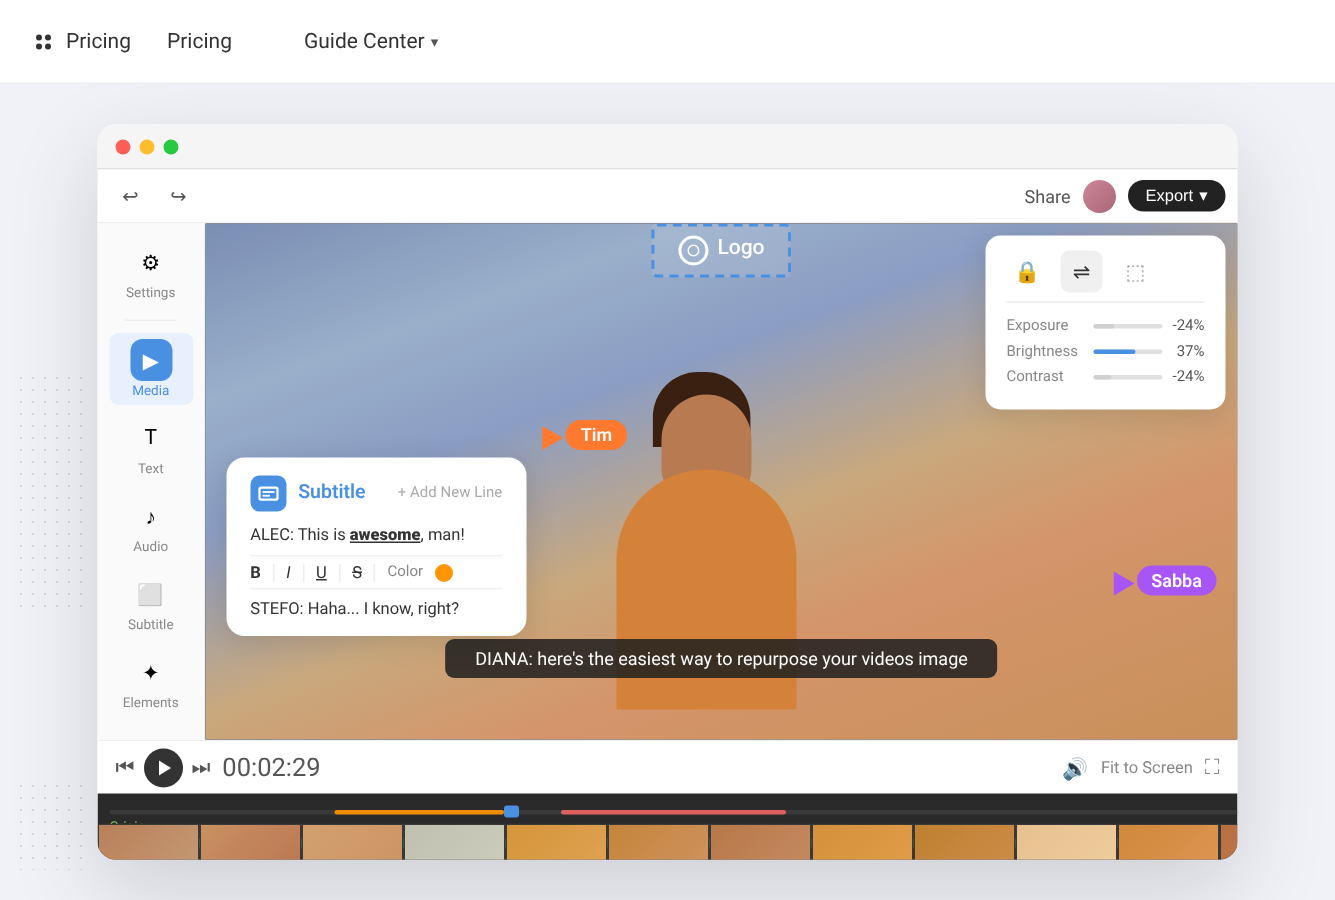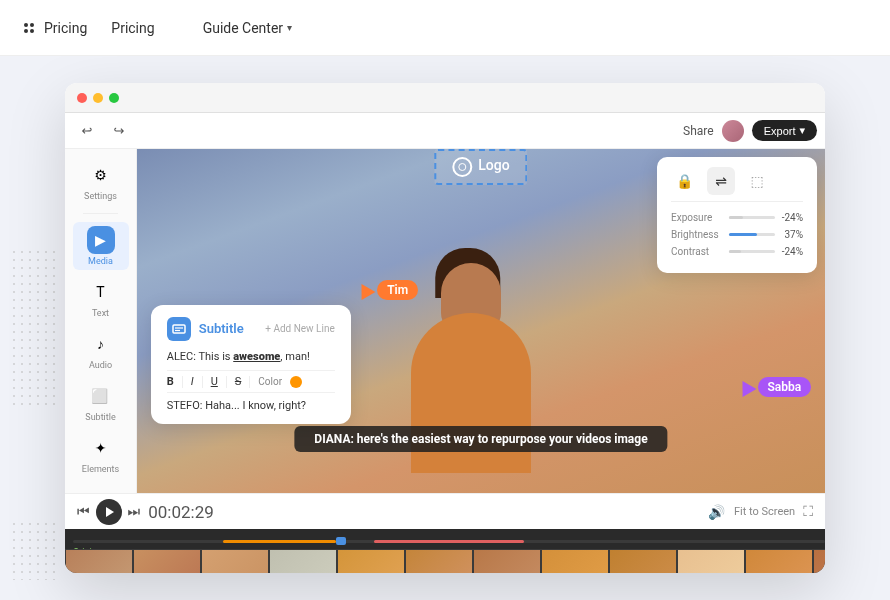--- a/index.html
+++ b/index.html
@@ -272,21 +272,21 @@
       bottom: 12%;
       left: 50%;
       transform: translateX(-50%);
       background: rgba(30,30,30,0.85);
       color: #fff;
       padding: 6px 20px;
       border-radius: 6px;
       font-size: 12px;
       white-space: nowrap;
     }
-    .subtitle-bar span { font-weight: 700; }
+    .subtitle-bar span { font-weight: 400; }
 
     
     .adjustments-panel {
       position: absolute;
       top: 8px;
       right: 8px;
       background: #fff;
       border-radius: 10px;
       box-shadow: 0 4px 20px rgba(0,0,0,0.12);
       padding: 10px 14px;

